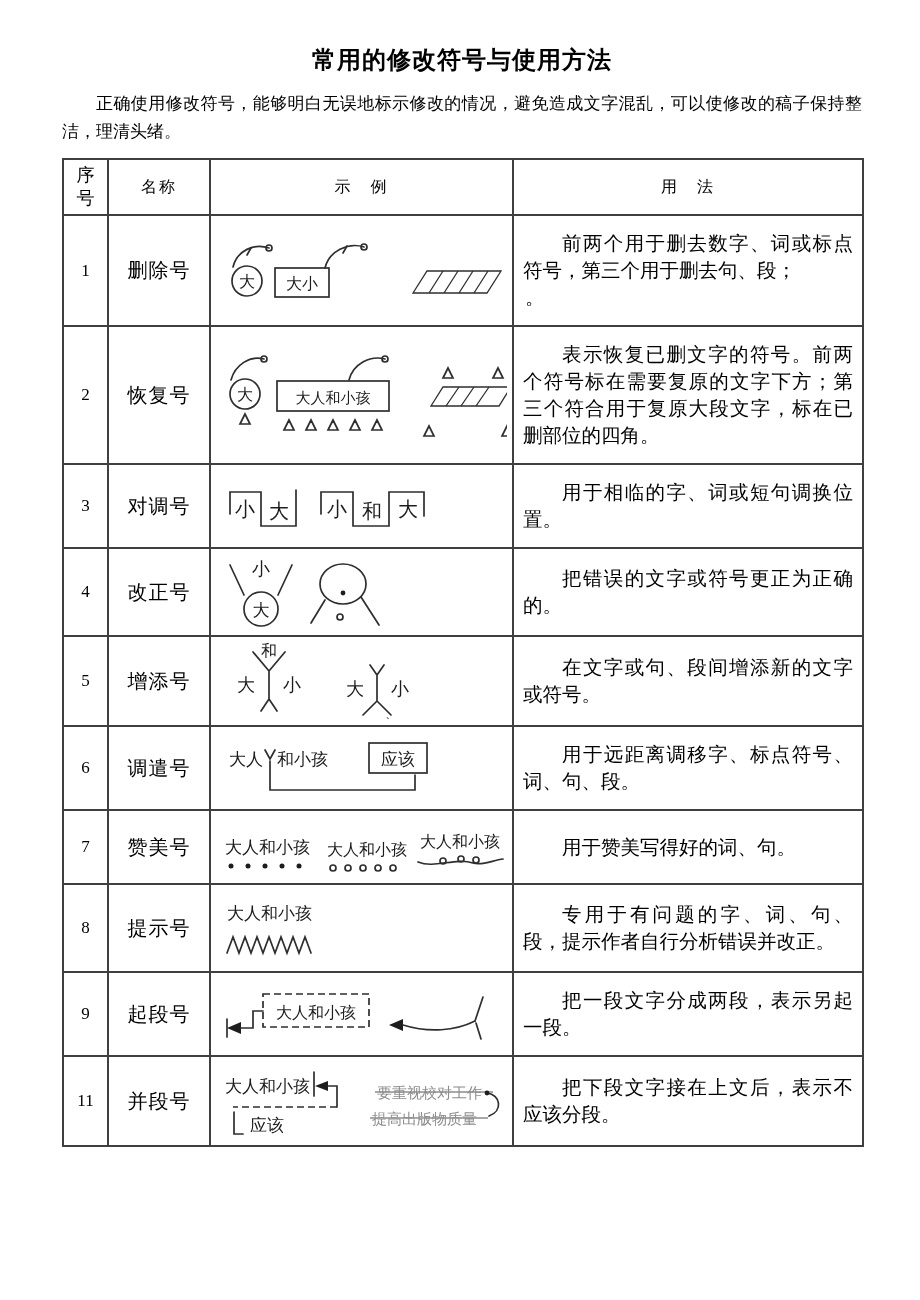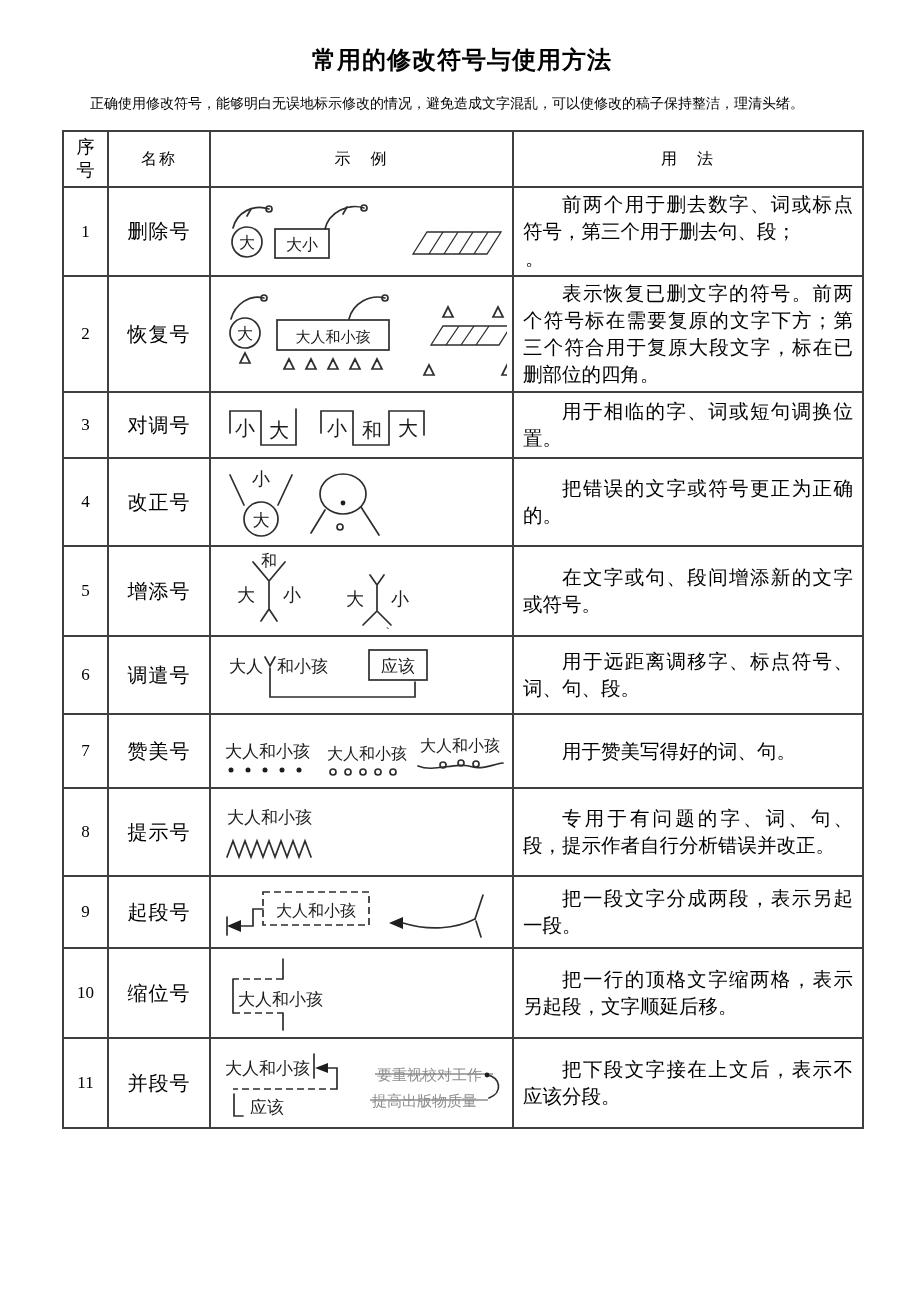--- a/index.html
+++ b/index.html
@@ -2,33 +2,33 @@
 <html><head>
 <meta charset="utf-8">
 <style>
   html,body{margin:0;padding:0;background:#ffffff;}
   body{width:920px;height:1300px;position:relative;color:#000;
        font-family:"Liberation Serif", serif;}
   .title{margin:44px 0 14px 4px;text-align:center;
          font-family:"Liberation Sans", sans-serif;
          font-weight:bold;font-size:24px;letter-spacing:1px;}
   .intro{margin:0 58px 12px 62px;width:800px;
-         font-size:14px;line-height:28px;
+         font-size:17px;line-height:28px;
          text-align:justify;text-indent:2em;}
   table.sym{border-collapse:collapse;margin-left:62px;width:800px;
             table-layout:fixed;}
   table.sym th, table.sym td{border:2px solid #3f3f3f;overflow:hidden;}
   th{font-family:"Liberation Sans", sans-serif;font-weight:normal;
      font-size:16px;text-align:center;letter-spacing:2px;}
   th.hno{font-size:18px;line-height:23px;letter-spacing:0;padding:0 11px;}
   td.no{text-align:center;font-size:17px;font-family:"Liberation Serif",serif;}
   td.name{text-align:center;font-family:"Liberation Sans", sans-serif;
           font-size:20px;letter-spacing:1px;margin-top:36px;}
   td.ex{padding:2px 6px;vertical-align:middle;}
-  td.usage{font-size:19.5px;line-height:27px;padding:3px 9px;
+  td.usage{font-size:19.5px;line-height:27px;padding:14px 9px;
            text-align:justify;vertical-align:middle;}
   .u1{text-indent:2em;}
   .u2{text-indent:2px;}
   
   svg .s{stroke:#2e2e2e;stroke-width:1.7;fill:none;stroke-linecap:round;}
   svg .sd{stroke:#2e2e2e;stroke-width:1.7;fill:none;stroke-dasharray:7 4;}
   svg .f{fill:#1d1d1d;stroke:none;}
   svg .h{stroke:#2e2e2e;stroke-width:1.3;fill:none;}
   svg text{font-family:"Liberation Serif", serif;fill:#1c1c1c;}
   svg text.g{fill:#8d8d8d;}
@@ -240,37 +240,20 @@
         <path class="f" d="M172,44 L186,38 L186,50 Z"></path>
         <path class="s" d="M186,44 C212,52 238,50 258,40"></path>
         <path class="s" d="M258,40 L266,16 M259,42 L264,58"></path>
       </svg>
     </td>
     <td class="usage">
       <div class="u1">把一段文字分成两段，表示另起一段。</div>
     </td>
   </tr>
 
-  <tr style="height:85px">
-    <td class="no">10</td>
-    <td class="name">缩位号</td>
-    <td class="ex">
-      <svg width="290" height="80" viewBox="0 0 290 80">
-        <path class="s" d="M66,8 L66,28"></path>
-        <path class="sd" d="M66,28 L16,28"></path>
-        <path class="s" d="M16,28 L16,62"></path>
-        <path class="sd" d="M16,62 L66,62"></path>
-        <path class="s" d="M66,62 L66,79"></path>
-        <text x="21" y="54" font-size="17">大人和小孩</text>
-      </svg>
-    </td>
-    <td class="usage">
-      <div class="u1">把一行的顶格文字缩两格，表示另起段，文字顺延后移。</div>
-    </td>
-  </tr>
 
   <tr style="height:85px">
     <td class="no">11</td>
     <td class="name">并段号</td>
     <td class="ex">
       <svg width="290" height="80" viewBox="0 0 290 80">
         <text x="8" y="33" font-size="17">大人和小孩</text>
         <path class="s" d="M97,13 L97,37"></path>
         <path class="f" d="M98,27 L111,22 L111,32 Z"></path>
         <path class="s" d="M111,27 L120,27 L120,48"></path>

